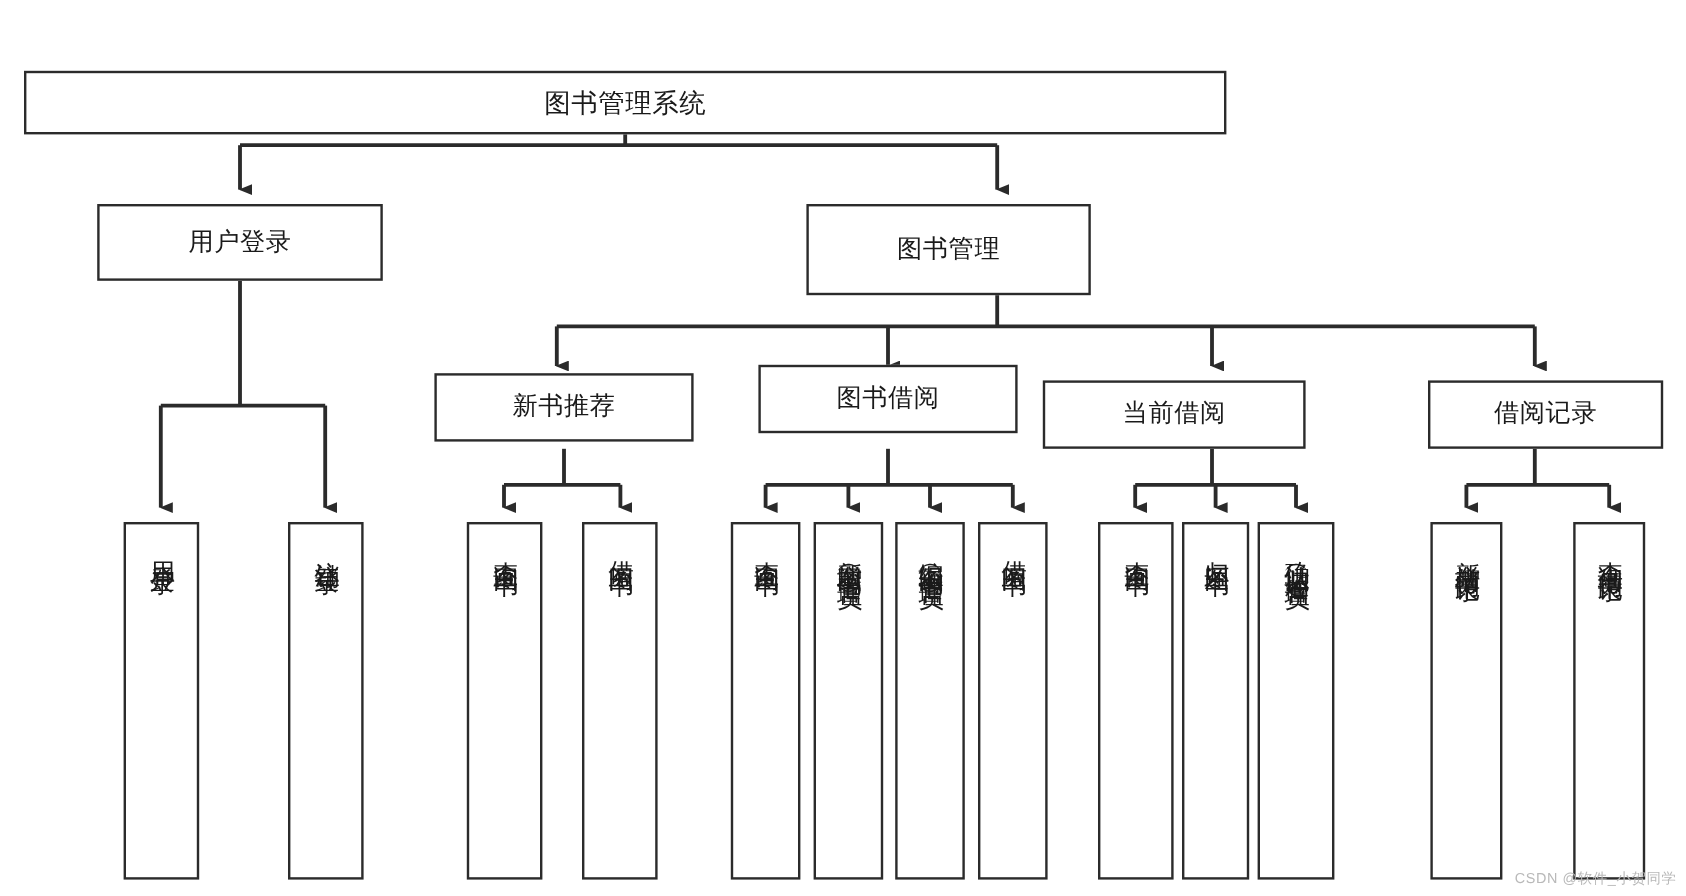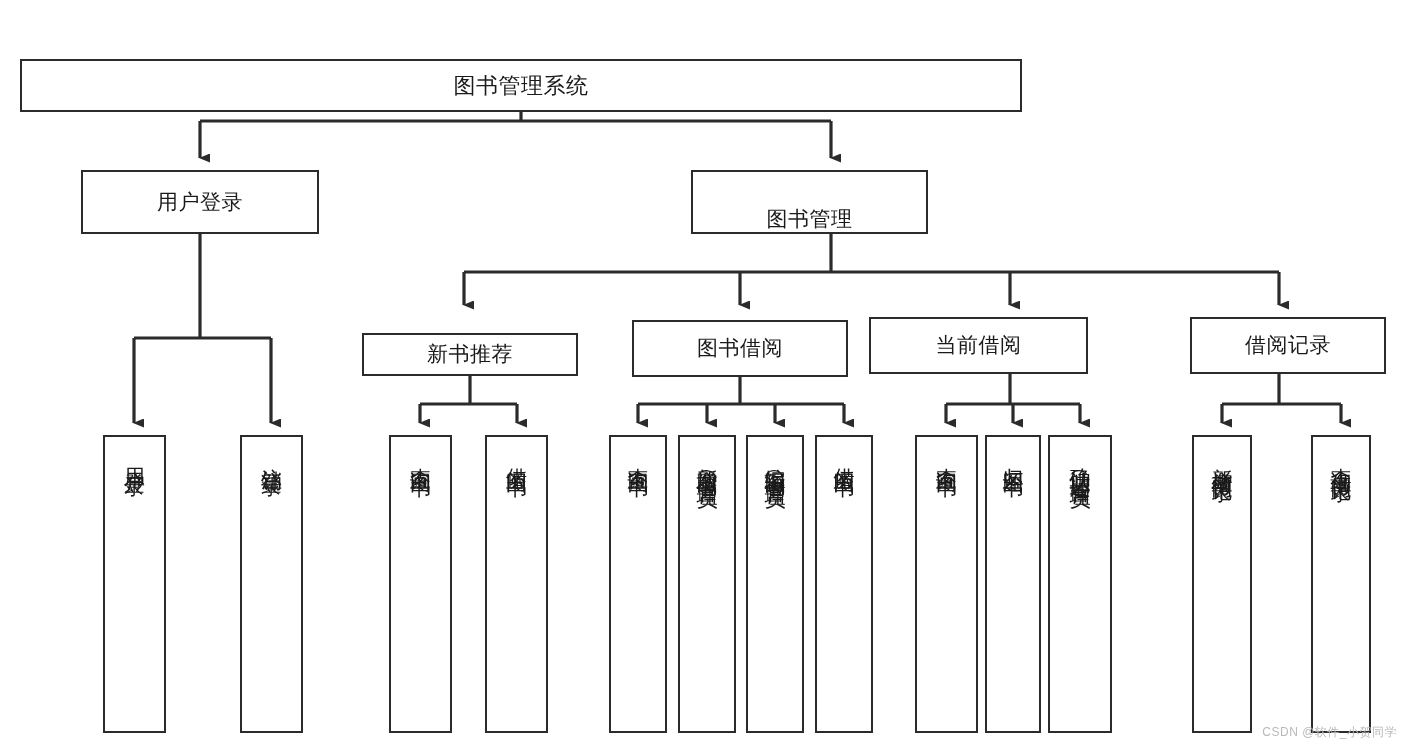--- a/index.html
+++ b/index.html
@@ -129,28 +129,28 @@
     </g>
   </svg>
 
   <div class="node horiz root" style="left:20px; top:14px; width:1002px; height:53px;margin-top:45px;">
     <span class="label">图书管理系统</span>
   </div>
 
   <div class="node horiz" style="left:81px; top:170px; width:238px; height:64px;">
     <span class="label">用户登录</span>
   </div>
-  <div class="node horiz" style="left:691px; top:170px; width:237px; height:64px;align-items:flex-end;">
+  <div class="node horiz" style="left:672px; top:170px; width:237px; height:76px;">
     <span class="label">图书管理</span>
   </div>
 
-  <div class="node horiz" style="left:362px; top:333px; width:216px; height:43px;">
+  <div class="node horiz" style="left:362px; top:311px; width:216px; height:57px;">
     <span class="label">新书推荐</span>
   </div>
-  <div class="node horiz" style="left:632px; top:320px; width:216px; height:57px;">
+  <div class="node horiz" style="left:632px; top:304px; width:216px; height:57px;">
     <span class="label">图书借阅</span>
   </div>
   <div class="node horiz" style="left:869px; top:317px; width:219px; height:57px;">
     <span class="label">当前借阅</span>
   </div>
   <div class="node horiz" style="left:1170px; top:317px; width:196px; height:57px;margin-left:20px;">
     <span class="label">借阅记录</span>
   </div>
 
   <div class="node vert" style="left:103px; top:435px; width:63px; height:298px;">

